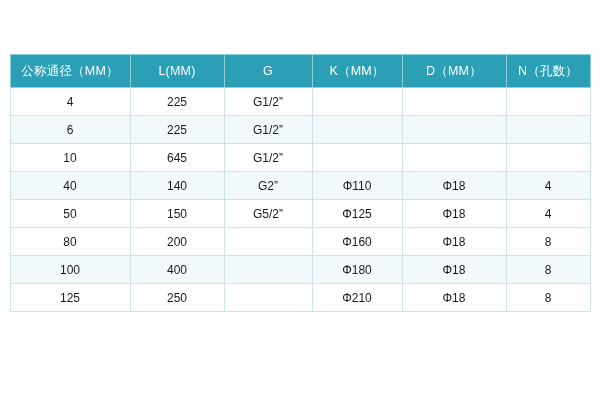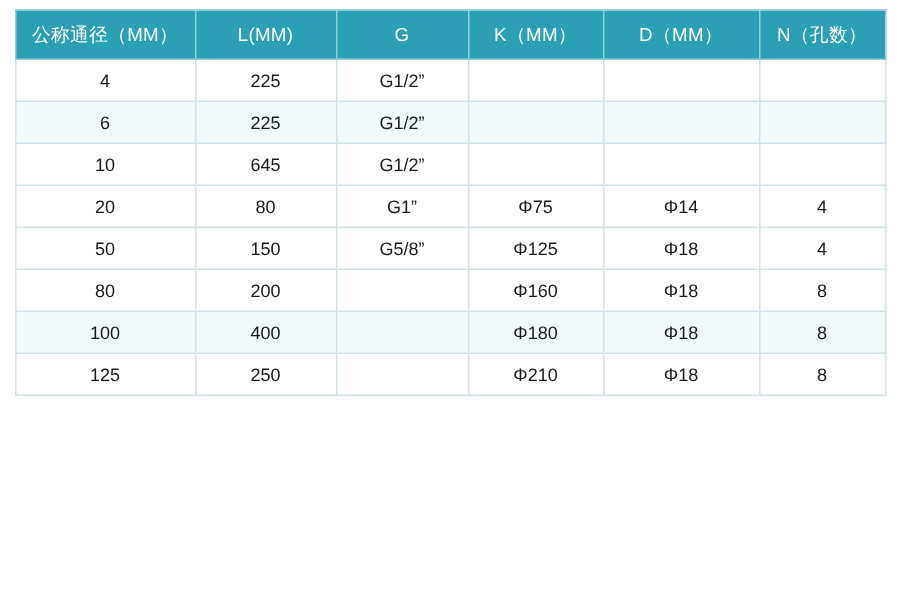--- a/index.html
+++ b/index.html
@@ -11,21 +11,21 @@
     width: 600px;
     height: 400px;
     font-family: "Liberation Sans", sans-serif;
     overflow: hidden;
   }
   .table-wrap {
     width: 600px;
     height: 360px;
     box-sizing: border-box;
     display: flex;
-    align-items: flex-start;
+    align-items: center;
     justify-content: center;
   }
   table.spec-table {
     border-collapse: collapse;
     width: 580px;
     margin-top: 6px;
     table-layout: fixed;
   }
   table.spec-table th {
     background: #2a9fb5;
@@ -96,32 +96,32 @@
         <td></td>
       </tr>
       <tr>
         <td>10</td>
         <td>645</td>
         <td>G1/2”</td>
         <td></td>
         <td></td>
         <td></td>
       </tr>
-      <tr>
-        <td>20</td>
-        <td>80</td>
-        <td>G1”</td>
-        <td>Φ75</td>
-        <td>Φ14</td>
+      <tr class="alt">
+        <td>40</td>
+        <td>140</td>
+        <td>G2”</td>
+        <td>Φ110</td>
+        <td>Φ18</td>
         <td>4</td>
       </tr>
       <tr>
         <td>50</td>
         <td>150</td>
-        <td>G5/8”</td>
+        <td>G5/2”</td>
         <td>Φ125</td>
         <td>Φ18</td>
         <td>4</td>
       </tr>
       <tr>
         <td>80</td>
         <td>200</td>
         <td></td>
         <td>Φ160</td>
         <td>Φ18</td>

